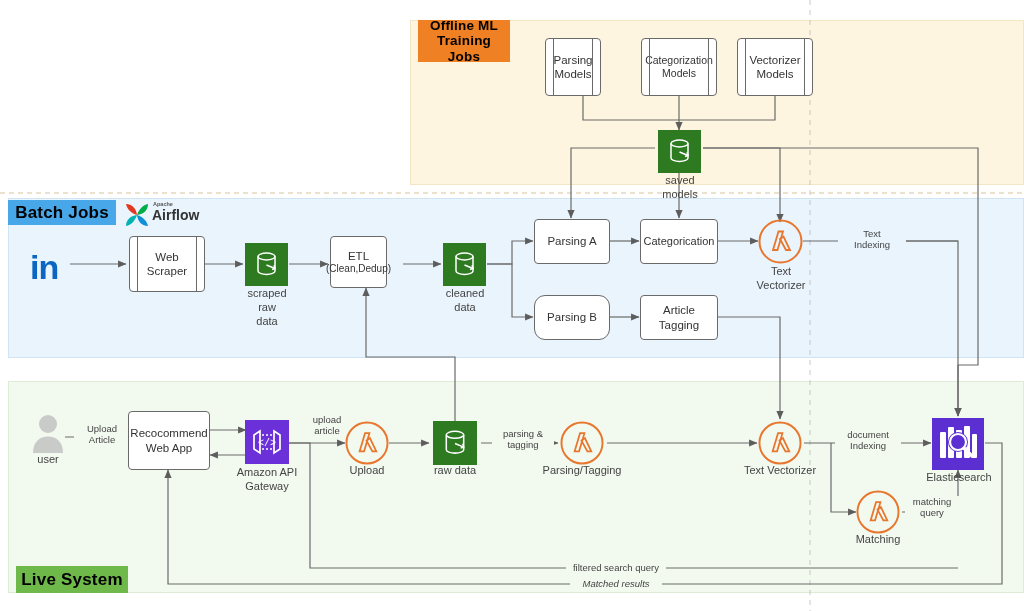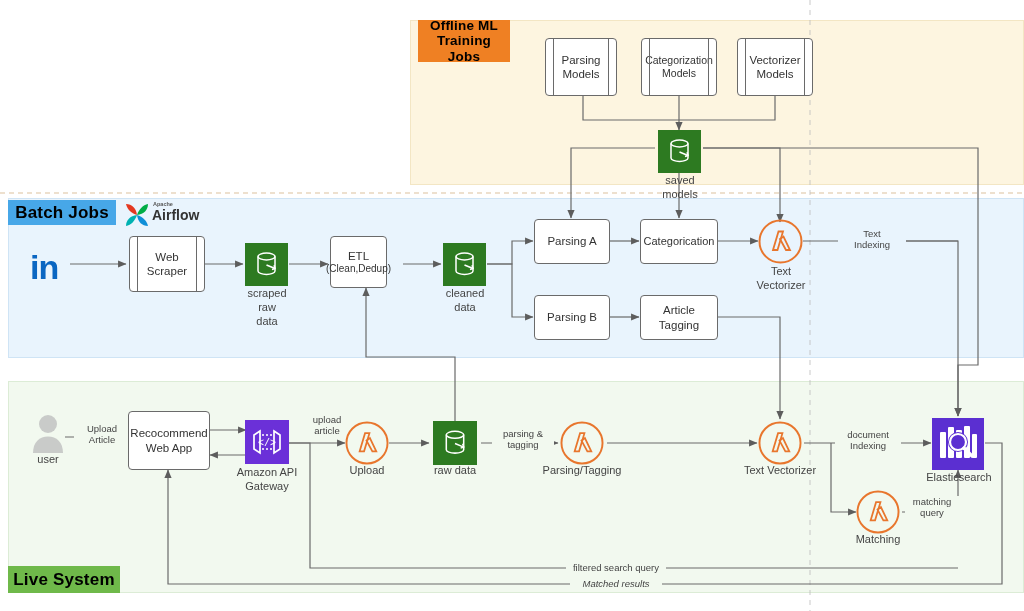--- a/index.html
+++ b/index.html
@@ -119,25 +119,25 @@
     </g>
   </svg>
 
   <div class="band-label lbl-offline" style="left:418px;top:20px;width:92px;height:42px;flex-direction:column;">
     <span>Offline ML</span>
     <span>Training Jobs</span>
   </div>
   <div class="band-label lbl-batch" style="left:8px;top:200px;width:108px;height:25px;">
       <span>Batch Jobs</span>
     </div>
-  <div class="band-label lbl-live" style="left:8px;top:566px;width:112px;height:27px;">
+  <div class="band-label lbl-live" style="left:16px;top:566px;width:112px;height:27px;">
       <span>Live System</span>
     </div>
 
-  <div class="node doc" style="left:545px;top:38px;width:72px;height:58px;flex-direction:column;">
+  <div class="node doc" style="left:545px;top:38px;width:56px;height:58px;flex-direction:column;">
     <span>Parsing</span>
     <span>Models</span>
   </div>
   <div class="node doc" style="left:641px;top:38px;width:76px;height:58px;flex-direction:column;font-size:10.5px;">
     <span>Categorization</span>
     <span>Models</span>
   </div>
   <div class="node doc" style="left:737px;top:38px;width:76px;height:58px;flex-direction:column;">
     <span>Vectorizer</span>
     <span>Models</span>
@@ -211,21 +211,21 @@
     <div>cleaned</div>
     <div>data</div>
   </div>
 
   <div class="node box" style="left:534px;top:219px;width:76px;height:45px;">
     <span>Parsing A</span>
   </div>
   <div class="node box" style="left:640px;top:219px;width:78px;height:45px;font-size:11px;">
     <span>Categorication</span>
   </div>
-  <div class="node box" style="left:534px;top:295px;width:76px;height:45px;">
+  <div class="node box" style="left:534px;top:295px;width:76px;height:45px;border-radius:11px;">
     <span>Parsing B</span>
   </div>
   <div class="node box" style="left:640px;top:295px;width:78px;height:45px;flex-direction:column;">
     <span>Article</span>
     <span>Tagging</span>
   </div>
 
   <div class="lambda" style="left:758px;top:219px;width:45px;height:45px;">
     <svg viewBox="0 0 45 45" width="45" height="45">
       <circle cx="22.5" cy="22.5" r="21" fill="none" stroke="#e8762d" stroke-width="2"></circle>

